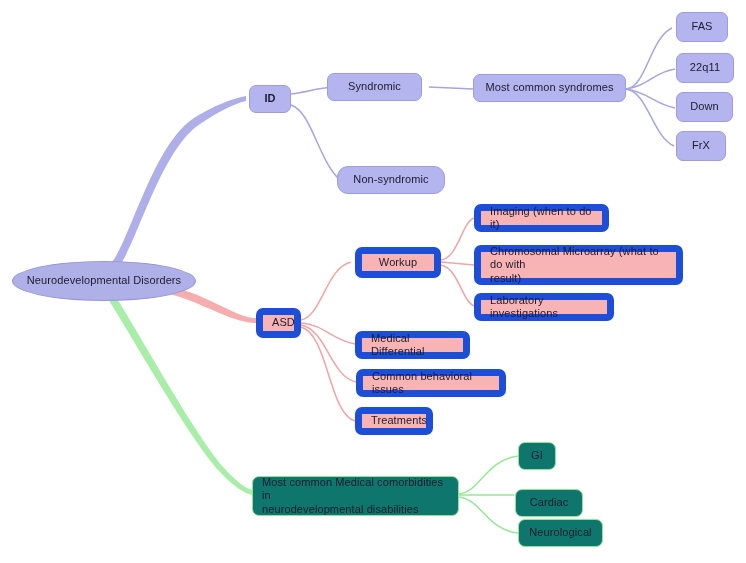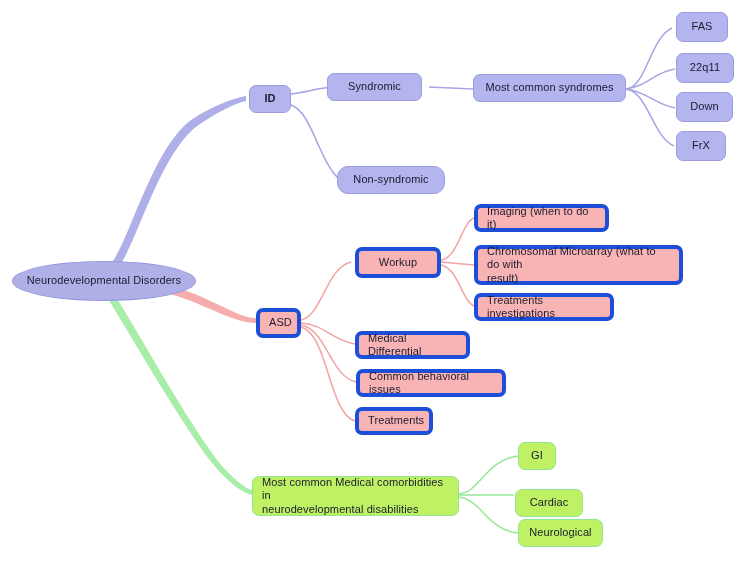--- a/index.html
+++ b/index.html
@@ -40,24 +40,24 @@
     letter-spacing: 0.1px;
     white-space: pre-line;
     cursor: default;
   }
   .node.purple {
     background: #b4b4ee;
     border: 1px solid #9c9ce0;
   }
   .node.pink {
     background: #f8b4b4;
-    border: 4px solid #1d4ed8;
+    border: 7px solid #1d4ed8;
   }
   .node.green {
-    background: #bef264;
+    background: #0f766e;
     border: 1px solid #93e493;
   }
   .node.root {
     border-radius: 50%;
     justify-content: center;
     text-align: center;
     background: #b0b0e8;
     border: 1px solid #9696d8;
     font-size: 11px;
   }
@@ -156,21 +156,21 @@
   <div class="node pink" style="left:474px; top:204px; width:135px; height:28px;">
     <span class="node-label">Imaging (when to do it)</span>
   </div>
 
   <div class="node pink" style="left:474px; top:245px; width:209px; height:40px;">
     <span class="node-label">Chromosomal Microarray (what to do with
 result)</span>
   </div>
 
   <div class="node pink" style="left:474px; top:293px; width:140px; height:28px;">
-    <span class="node-label">Treatments investigations</span>
+    <span class="node-label">Laboratory investigations</span>
   </div>
 
   <div class="node pink" style="left:355px; top:331px; width:115px; height:28px;">
     <span class="node-label">Medical Differential</span>
   </div>
 
   <div class="node pink" style="left:356px; top:369px; width:150px; height:28px;">
     <span class="node-label">Common behavioral issues</span>
   </div>
 

